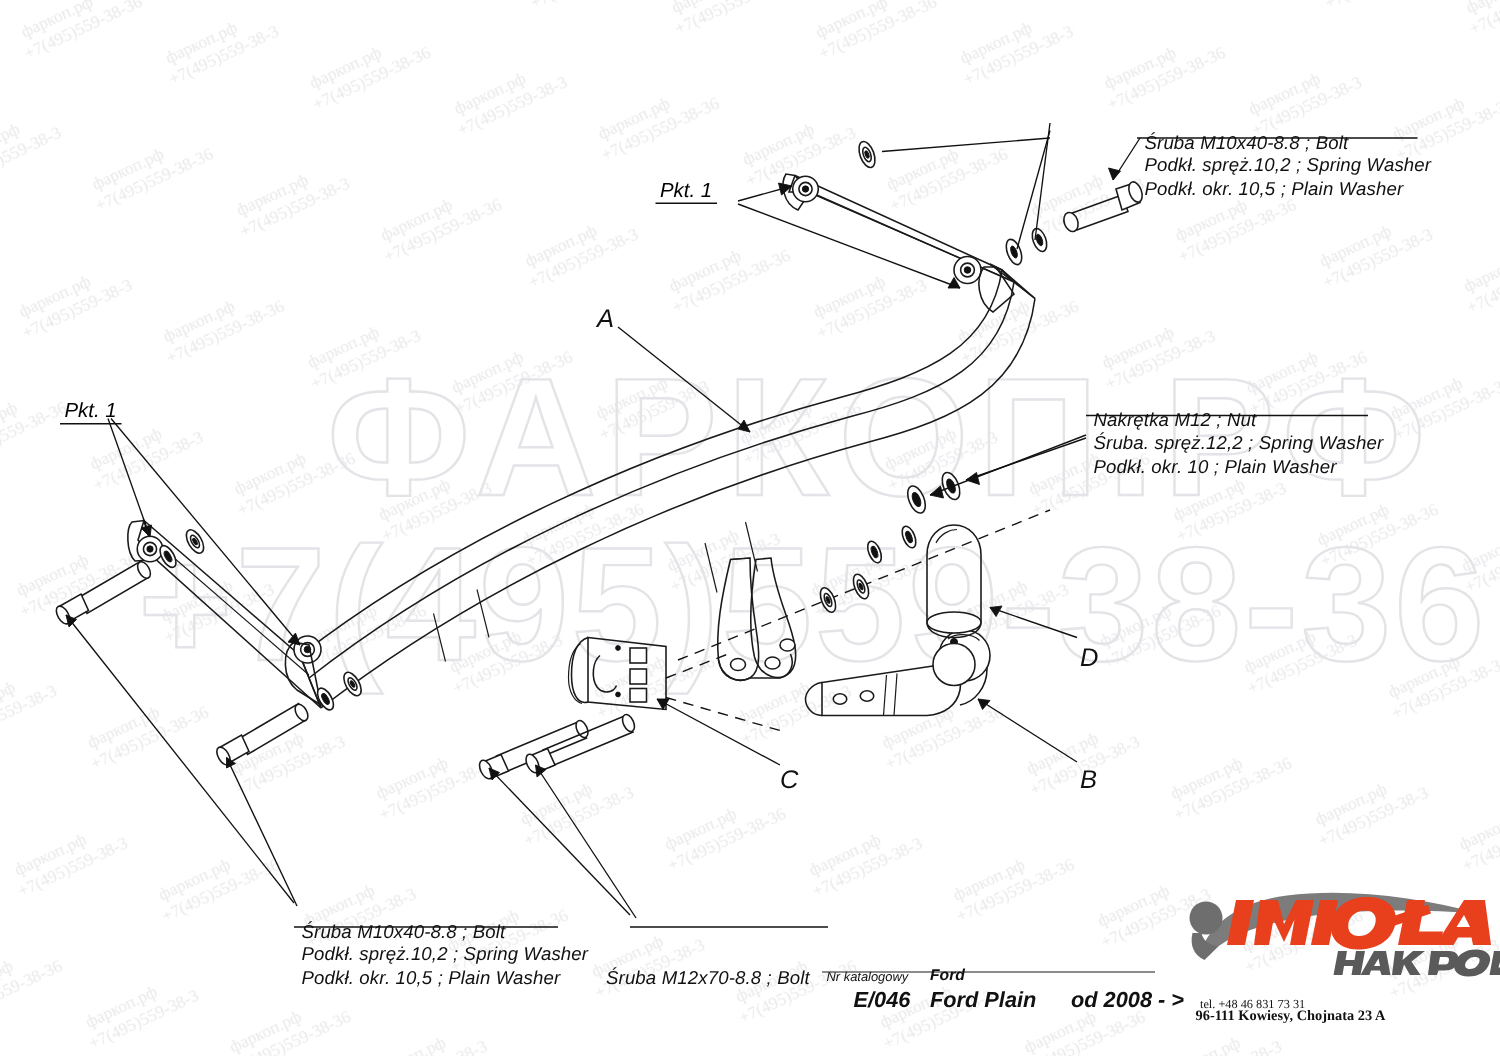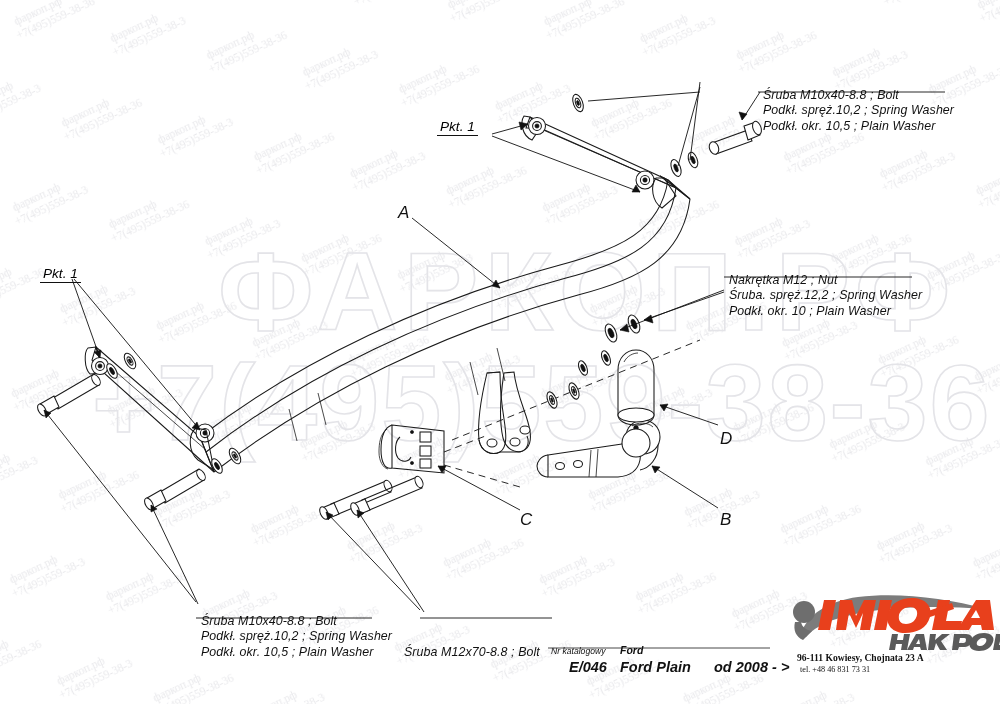--- a/index.html
+++ b/index.html
@@ -439,17 +439,17 @@
     <div class="lbl" style="left:720px; top:429px;">D</div>
 
     <div class="tb tb-small" style="left:551px; top:646px;">Nr katalogowy</div>
     <div class="tb tb-big" style="left:569px; top:659px;">E/046</div>
 
     <div class="tb tb-head" style="left:620px; top:644px;">Ford</div>
     <div class="tb tb-big" style="left:620px; top:659px;">Ford Plain</div>
 
     <div class="tb tb-big" style="left:714px; top:659px;">od 2008 - &gt;</div>
 
-    <div class="logo-addr logo-addr-1" style="left:797px; top:652px;">96-111 Kowiesy, Chojnata 23 A</div>
+    <div class="logo-addr logo-addr-1" style="left:797px; top:672px;">96-111 Kowiesy, Chojnata 23 A</div>
     <div class="logo-addr logo-addr-2" style="left:800px; top:665px;">tel. +48 46 831 73 31</div>
   </div>
 
 </div>
 
 </body></html>

